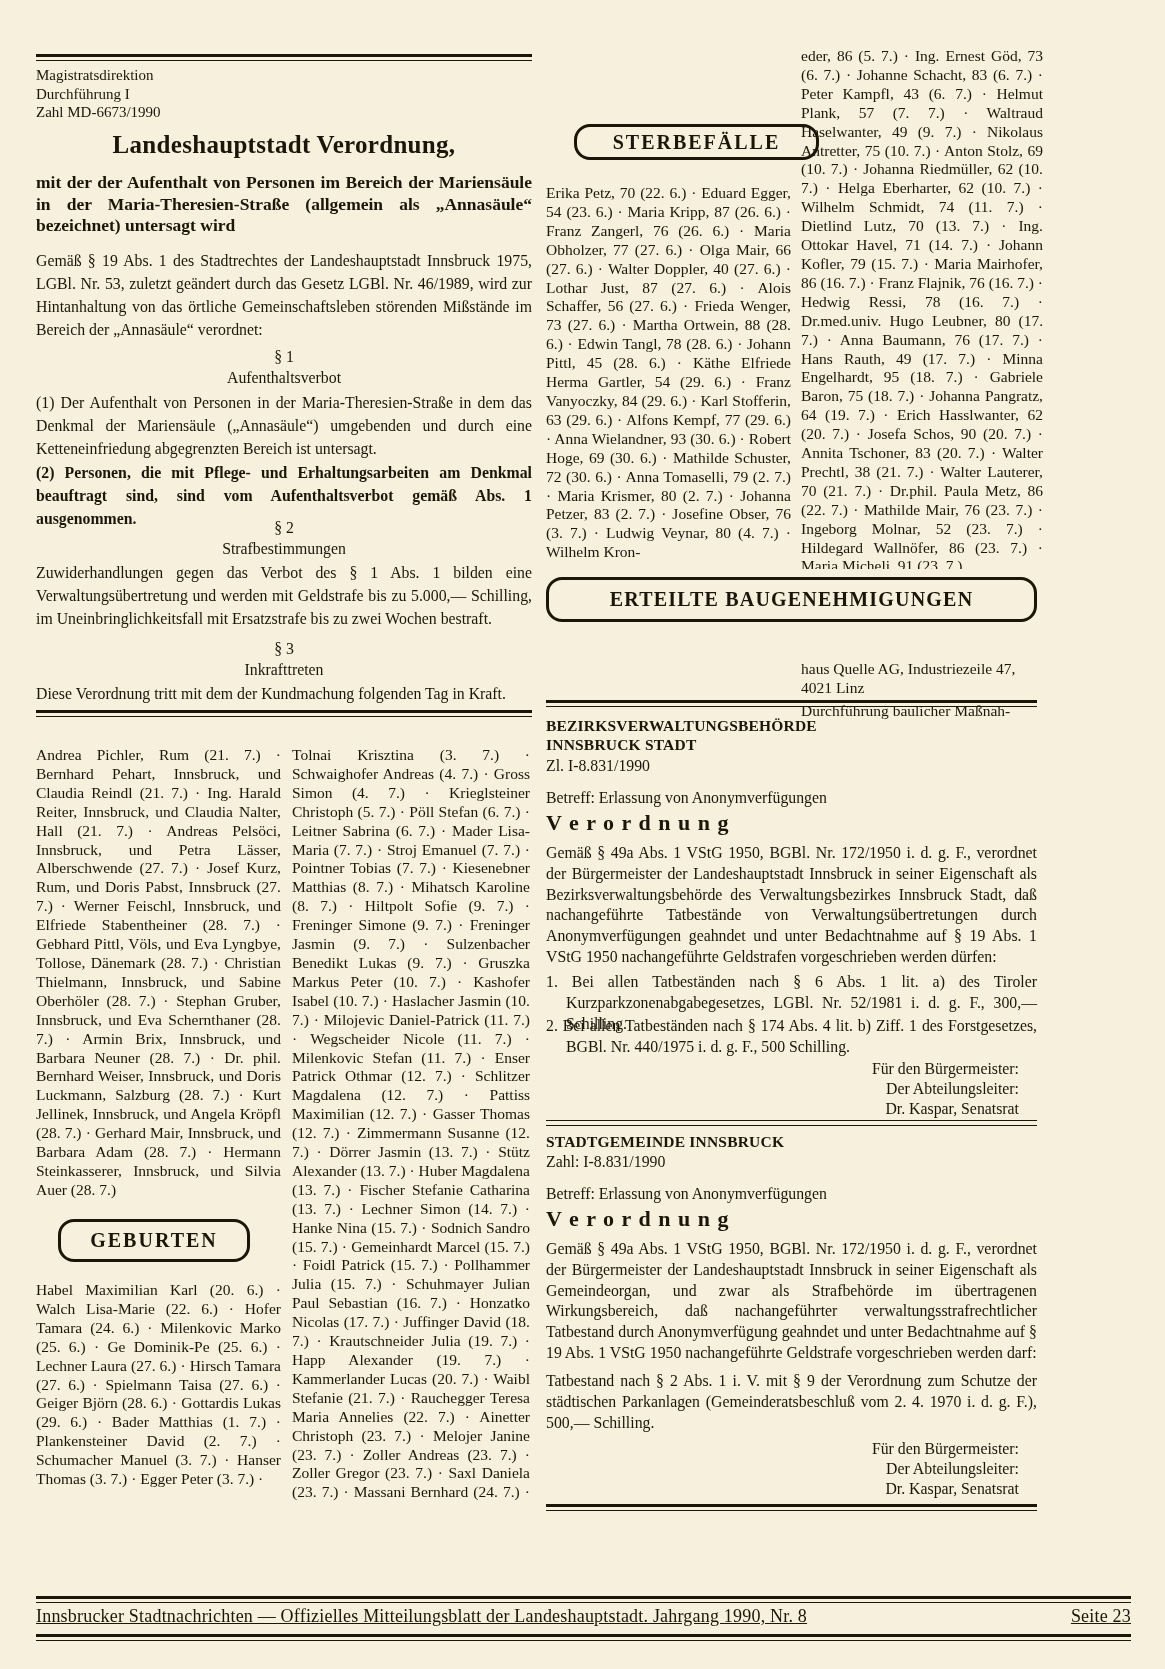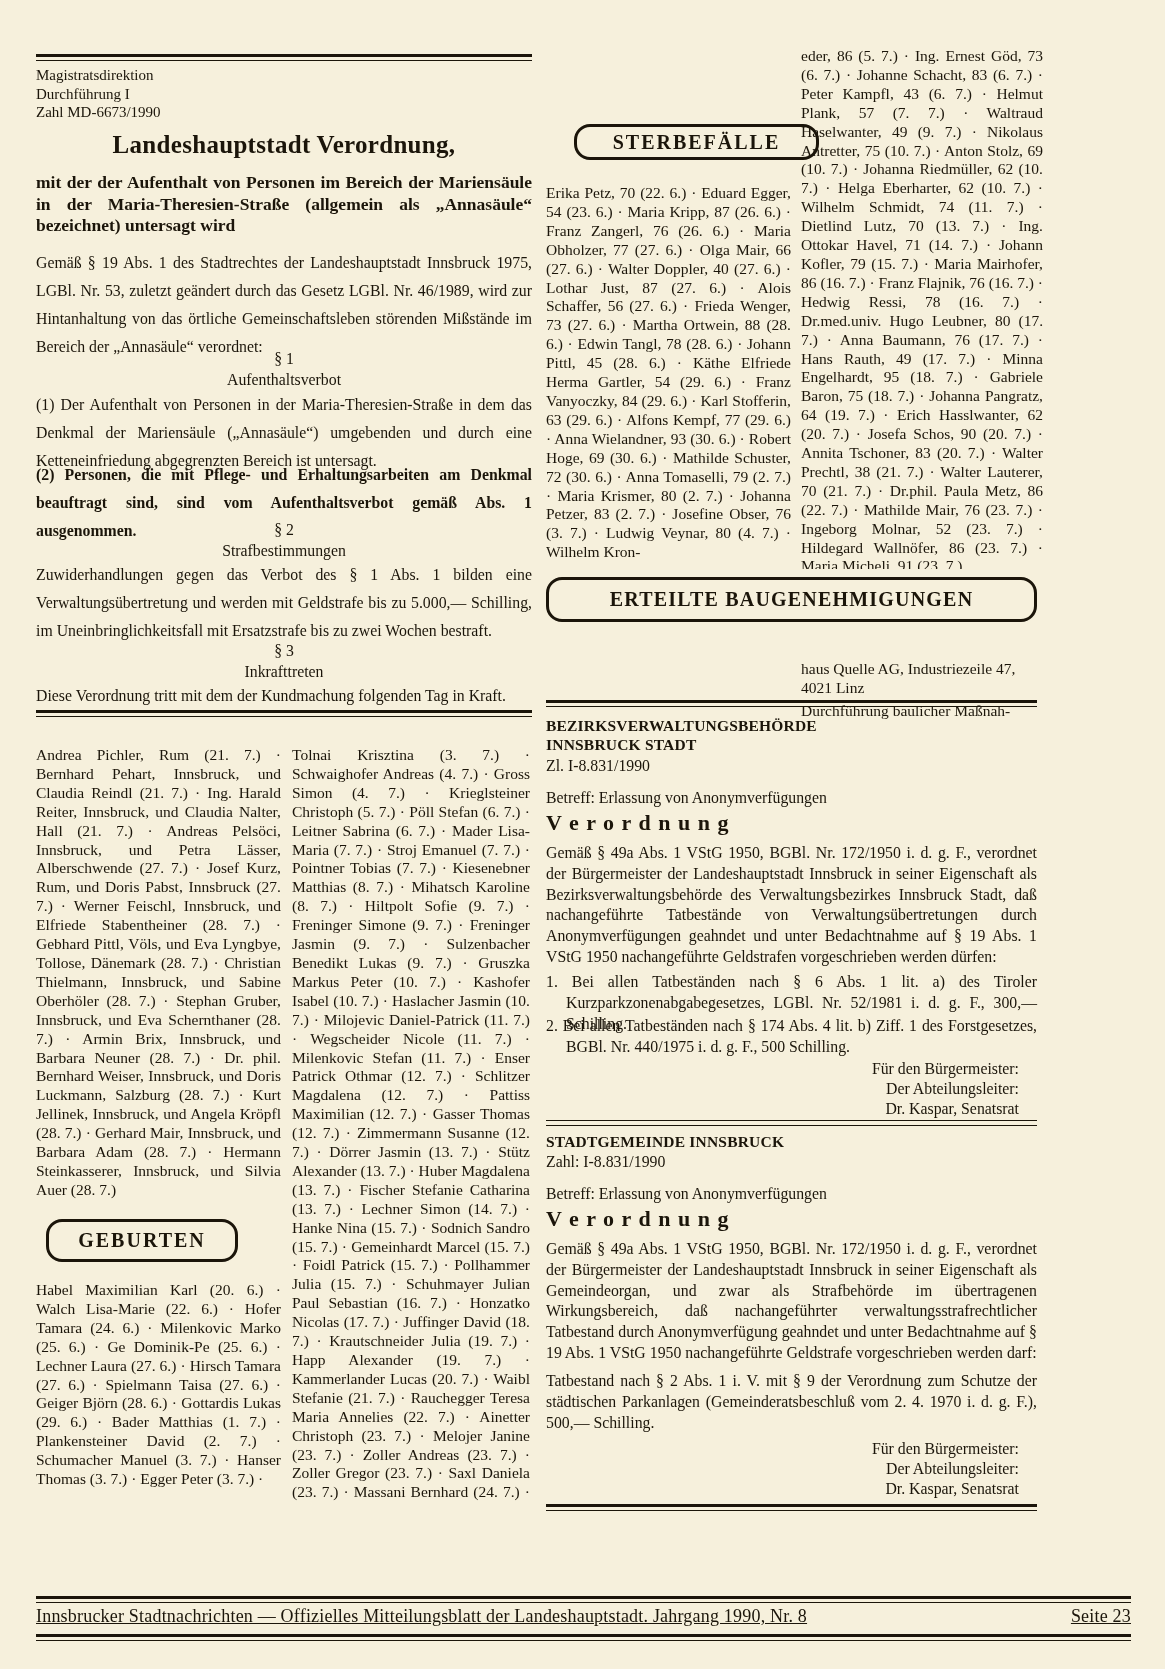--- a/index.html
+++ b/index.html
@@ -9,21 +9,21 @@
     background:var(--paper,#f6f0dc); color:var(--ink,#1b150a);
     font-family:"Liberation Serif","DejaVu Serif",serif;
     overflow:hidden;
   }
   .abs { position:absolute; }
   .rule { height:7px; border-top:3px solid var(--ink,#1b150a); border-bottom:1.2px solid var(--ink,#1b150a); }
   .rule-thin { height:6px; border-top:1.5px solid var(--ink,#1b150a); border-bottom:1.5px solid var(--ink,#1b150a); }
   .office { font-size:15px; line-height:18.5px; }
   .h-title { font-size:25px; font-weight:bold; text-align:center; letter-spacing:.3px; }
   .subtitle { font-size:17.5px; font-weight:bold; line-height:21.5px; text-align:justify; }
-  .body17 { font-size:15.8px; line-height:28px; text-align:justify; }
+  .body17 { font-size:15.8px; line-height:23px; text-align:justify; }
   .center { text-align:center; }
   .names { font-size:15.5px; line-height:18.9px; text-align:justify; overflow:hidden; }
   .badge {
     border:3px solid var(--ink,#1b150a); border-radius:16px;
     display:flex; align-items:center; justify-content:center;
     font-weight:bold; background:transparent;
   }
   .legal-head { font-size:15.5px; font-weight:bold; letter-spacing:.2px; }
   .legal-body { font-size:15.8px; line-height:20.8px; text-align:justify; }
   .decree-title { font-size:22px; font-weight:bold; letter-spacing:1px; }
@@ -60,21 +60,21 @@
   <div class="abs body17" style="left:36px; top:561px; width:496px;">Zuwiderhandlungen gegen das Verbot des § 1 Abs. 1 bilden eine Verwaltungsübertretung und werden mit Geldstrafe bis zu 5.000,— Schilling, im Uneinbringlichkeitsfall mit Ersatzstrafe bis zu zwei Wochen bestraft.</div>
 
   <div class="abs body17 center" style="left:36px; top:637px; width:496px;">§ 3</div>
   <div class="abs body17" style="left:36px; top:682px; width:496px;">Diese Verordnung tritt mit dem der Kundmachung folgenden Tag in Kraft.</div>
   <div class="abs body17 center" style="left:36px; top:658px; width:496px;">Inkrafttreten</div>
 
   <div class="abs rule" style="left:36px; top:710px; width:496px;"></div>
 
   <div class="abs names" style="left:36px; top:746px; width:245px; height:462px;">Andrea Pichler, Rum (21. 7.) · Bernhard Pehart, Innsbruck, und Claudia Reindl (21. 7.) · Ing. Harald Reiter, Innsbruck, und Claudia Nalter, Hall (21. 7.) · Andreas Pelsöci, Innsbruck, und Petra Lässer, Alberschwende (27. 7.) · Josef Kurz, Rum, und Doris Pabst, Innsbruck (27. 7.) · Werner Feischl, Innsbruck, und Elfriede Stabentheiner (28. 7.) · Gebhard Pittl, Völs, und Eva Lyngbye, Tollose, Dänemark (28. 7.) · Christian Thielmann, Innsbruck, und Sabine Oberhöler (28. 7.) · Stephan Gruber, Innsbruck, und Eva Schernthaner (28. 7.) · Armin Brix, Innsbruck, und Barbara Neuner (28. 7.) · Dr. phil. Bernhard Weiser, Innsbruck, und Doris Luckmann, Salzburg (28. 7.) · Kurt Jellinek, Innsbruck, und Angela Kröpfl (28. 7.) · Gerhard Mair, Innsbruck, und Barbara Adam (28. 7.) · Hermann Steinkasserer, Innsbruck, und Silvia Auer (28. 7.)</div>
 
-  <div class="abs badge" style="left:46px; top:1219px; width:192px; height:43px; font-size:20px; letter-spacing:2px;">
+  <div class="abs badge" style="left:58px; top:1219px; width:192px; height:43px; font-size:20px; letter-spacing:2px;">
     <span>GEBURTEN</span>
   </div>
 
   <div class="abs names" style="left:36px; top:1281px; width:245px; height:250px;">Habel Maximilian Karl (20. 6.) · Walch Lisa-Marie (22. 6.) · Hofer Tamara (24. 6.) · Milenkovic Marko (25. 6.) · Ge Dominik-Pe (25. 6.) · Lechner Laura (27. 6.) · Hirsch Tamara (27. 6.) · Spielmann Taisa (27. 6.) · Geiger Björn (28. 6.) · Gottardis Lukas (29. 6.) · Bader Matthias (1. 7.) · Plankensteiner David (2. 7.) · Schumacher Manuel (3. 7.) · Hanser Thomas (3. 7.) · Egger Peter (3. 7.) ·</div>
 
   <div class="abs names" style="left:292px; top:746px; width:238px; height:760px;">Tolnai Krisztina (3. 7.) · Schwaighofer Andreas (4. 7.) · Gross Simon (4. 7.) · Krieglsteiner Christoph (5. 7.) · Pöll Stefan (6. 7.) · Leitner Sabrina (6. 7.) · Mader Lisa-Maria (7. 7.) · Stroj Emanuel (7. 7.) · Pointner Tobias (7. 7.) · Kiesenebner Matthias (8. 7.) · Mihatsch Karoline (8. 7.) · Hiltpolt Sofie (9. 7.) · Freninger Simone (9. 7.) · Freninger Jasmin (9. 7.) · Sulzenbacher Benedikt Lukas (9. 7.) · Gruszka Markus Peter (10. 7.) · Kashofer Isabel (10. 7.) · Haslacher Jasmin (10. 7.) · Milojevic Daniel-Patrick (11. 7.) · Wegscheider Nicole (11. 7.) · Milenkovic Stefan (11. 7.) · Enser Patrick Othmar (12. 7.) · Schlitzer Magdalena (12. 7.) · Pattiss Maximilian (12. 7.) · Gasser Thomas (12. 7.) · Zimmermann Susanne (12. 7.) · Dörrer Jasmin (13. 7.) · Stütz Alexander (13. 7.) · Huber Magdalena (13. 7.) · Fischer Stefanie Catharina (13. 7.) · Lechner Simon (14. 7.) · Hanke Nina (15. 7.) · Sodnich Sandro (15. 7.) · Gemeinhardt Marcel (15. 7.) · Foidl Patrick (15. 7.) · Pollhammer Julia (15. 7.) · Schuhmayer Julian Paul Sebastian (16. 7.) · Honzatko Nicolas (17. 7.) · Juffinger David (18. 7.) · Krautschneider Julia (19. 7.) · Happ Alexander (19. 7.) · Kammerlander Lucas (20. 7.) · Waibl Stefanie (21. 7.) · Rauchegger Teresa Maria Annelies (22. 7.) · Ainetter Christoph (23. 7.) · Melojer Janine (23. 7.) · Zoller Andreas (23. 7.) · Zoller Gregor (23. 7.) · Saxl Daniela (23. 7.) · Massani Bernhard (24. 7.) · Smrcka San-</div>
 
 
   <div class="abs badge" style="left:546px; top:124px; width:245px; height:36px; font-size:20px; letter-spacing:2px;margin-left:28px;">
     <span>STERBEFÄLLE</span>

